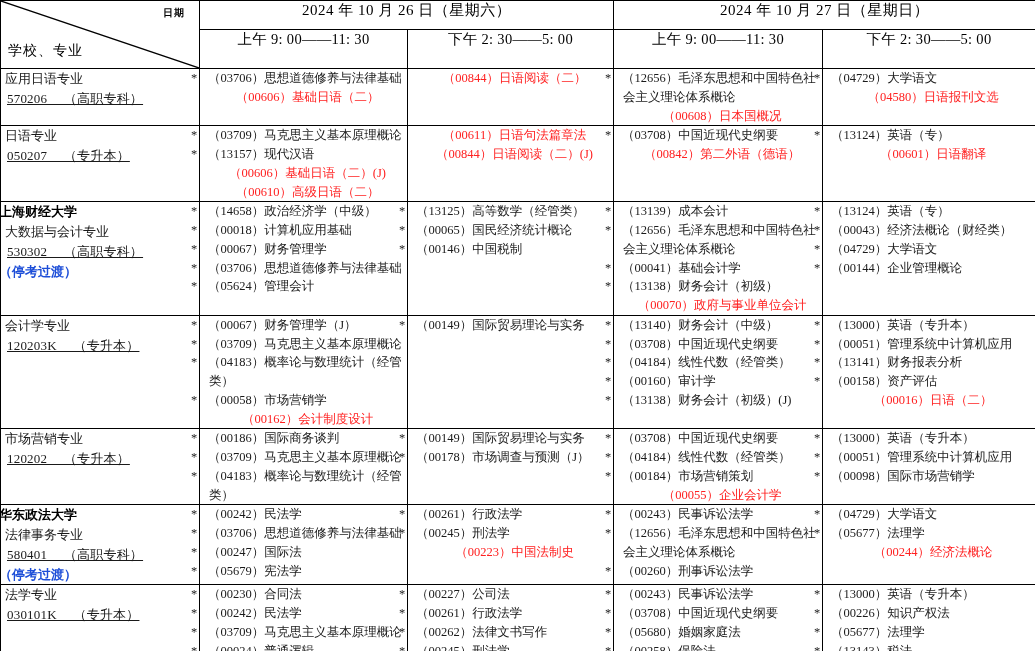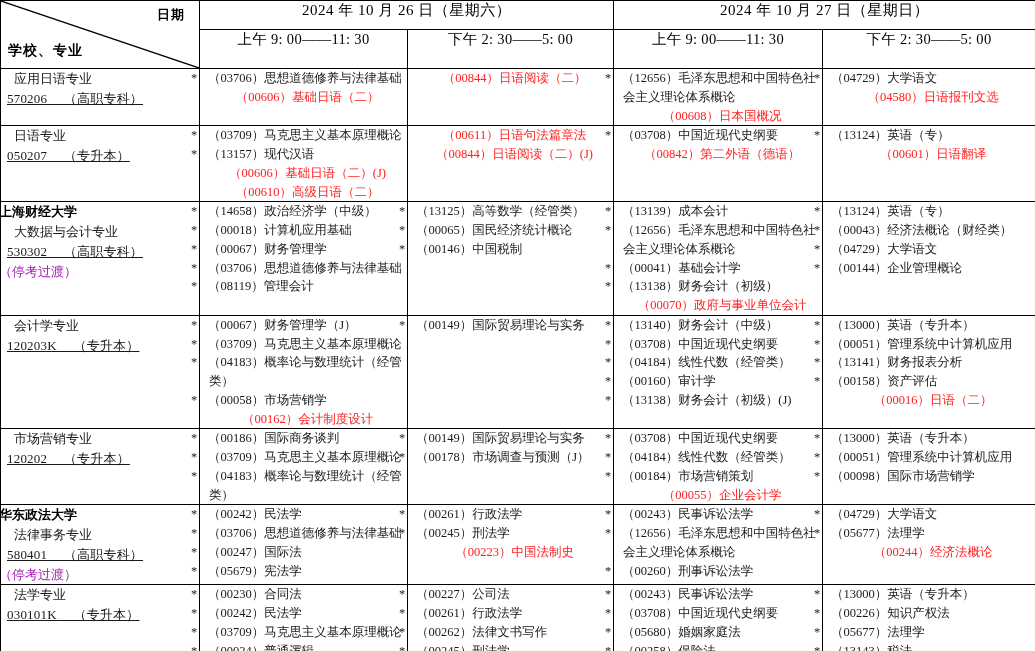--- a/index.html
+++ b/index.html
@@ -32,27 +32,27 @@
   }
   .corner-cell svg {
     position: absolute; left: 0; top: 0;
     width: 100%; height: 100%;
     pointer-events: none;
   }
   .corner-date {
     position: absolute;
     right: 14px; top: 5px;
     font-weight: bold;
-    font-size: 13px;
+    font-size: 10px;
     letter-spacing: 1px;
   }
   .corner-school {
     position: absolute;
     left: 7px; bottom: 8px;
-    font-weight: bold;
+    font-weight: normal;
     font-size: 14px;
     letter-spacing: 1px;
   }
   .day-head {
     height: 28px;
     text-align: center;
     font-weight: bold;
     font-size: 15px;
     letter-spacing: 0.5px;
     vertical-align: middle;
@@ -70,23 +70,23 @@
     padding: 5px 6px 6px 8px;
     font-size: 13px;
     line-height: 1.52;
     color: #1a1a1a;
   }
   .univ-name {
     font-weight: bold;
     color: #000000;
     margin-left: -2px;
   }
-  .major-name { padding-left: 13px; }
+  .major-name { padding-left: 4px; }
   .major-code { padding-left: 6px; letter-spacing: 0.2px; text-decoration: underline; }
-  .major-note { font-weight: normal; color: #a21caf; margin-left: -2px; }
+  .major-note { font-weight: bold; color: #1d4ed8; margin-left: -2px; }
 
   .course-cell {
     padding: 5px 4px 6px 5px;
     font-size: 12.5px;
     line-height: 1.5;
     color: #1a1a1a;
   }
   .course {
     white-space: normal;
     text-indent: -9px;
@@ -178,21 +178,21 @@
           <div class="univ-name">上海财经大学</div>
           <div class="major-name">大数据与会计专业</div>
           <div class="major-code">530302 　（高职专科）</div>
           <div class="major-note">（停考过渡）</div>
         </td>
         <td class="course-cell">
           <div class="course"><span class="star">*</span><span>（14658）政治经济学（中级）</span></div>
           <div class="course"><span class="star">*</span><span>（00018）计算机应用基础</span></div>
           <div class="course"><span class="star">*</span><span>（00067）财务管理学</span></div>
           <div class="course"><span class="star">*</span><span>（03706）思想道德修养与法律基础</span></div>
-          <div class="course"><span class="star">*</span><span>（08119）管理会计</span></div>
+          <div class="course"><span class="star">*</span><span>（05624）管理会计</span></div>
         </td>
         <td class="course-cell">
           <div class="course"><span class="star">*</span><span>（13125）高等数学（经管类）</span></div>
           <div class="course"><span class="star">*</span><span>（00065）国民经济统计概论</span></div>
           <div class="course"><span class="star">*</span><span>（00146）中国税制</span></div>
         </td>
         <td class="course-cell">
           <div class="course"><span class="star">*</span><span>（13139）成本会计</span></div>
           <div class="course"><span class="star">*</span><span>（12656）毛泽东思想和中国特色社会主义理论体系概论</span></div>
           <div class="course"><span class="star">*</span><span>（00041）基础会计学</span></div>

